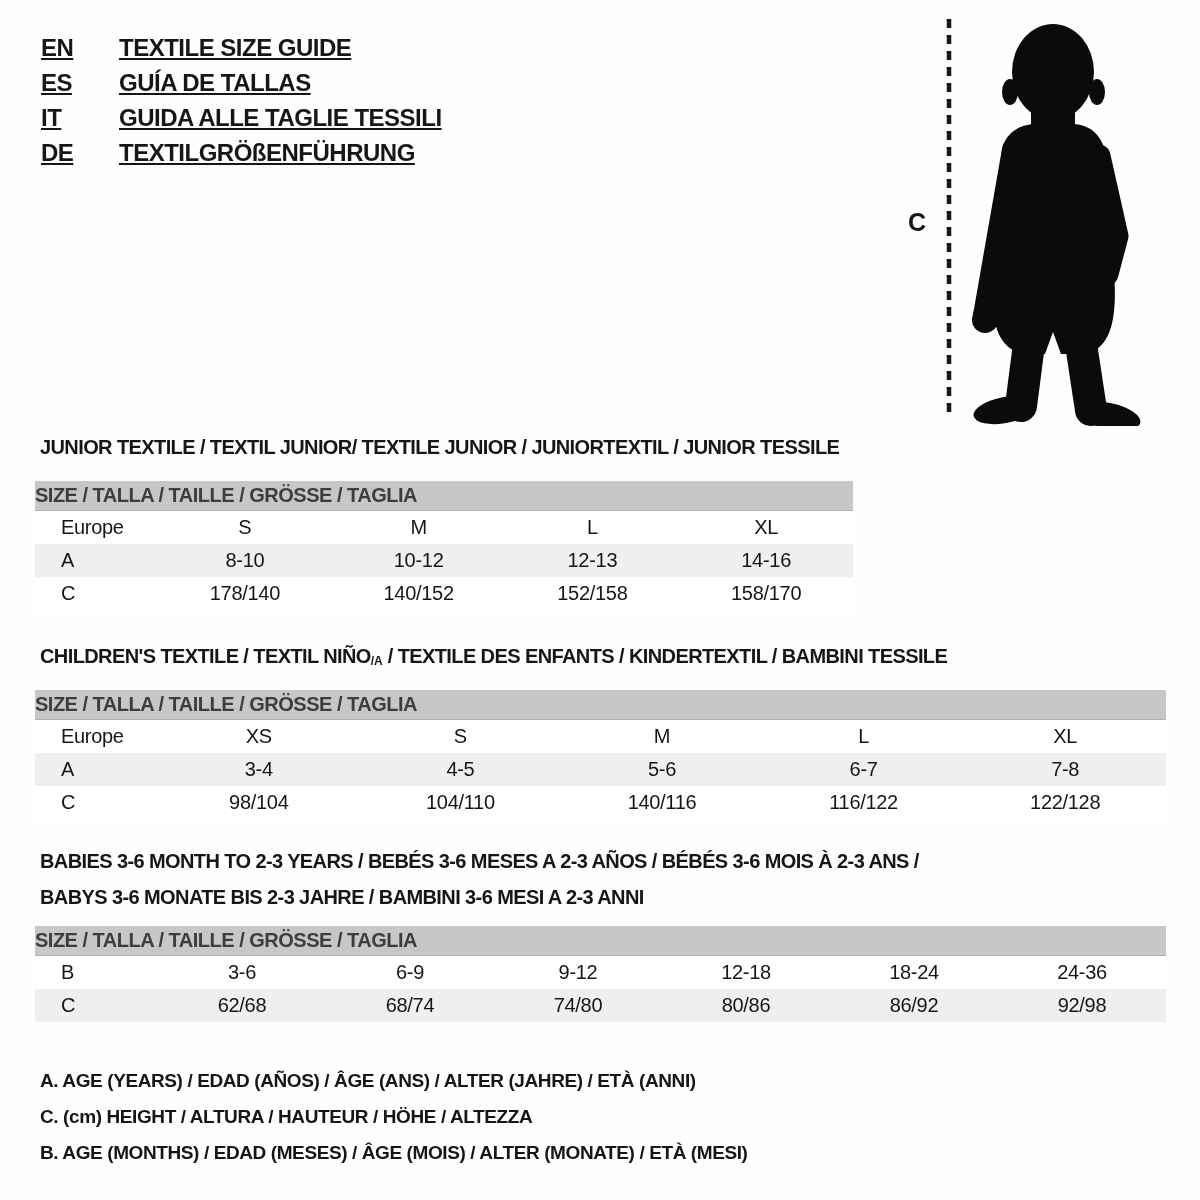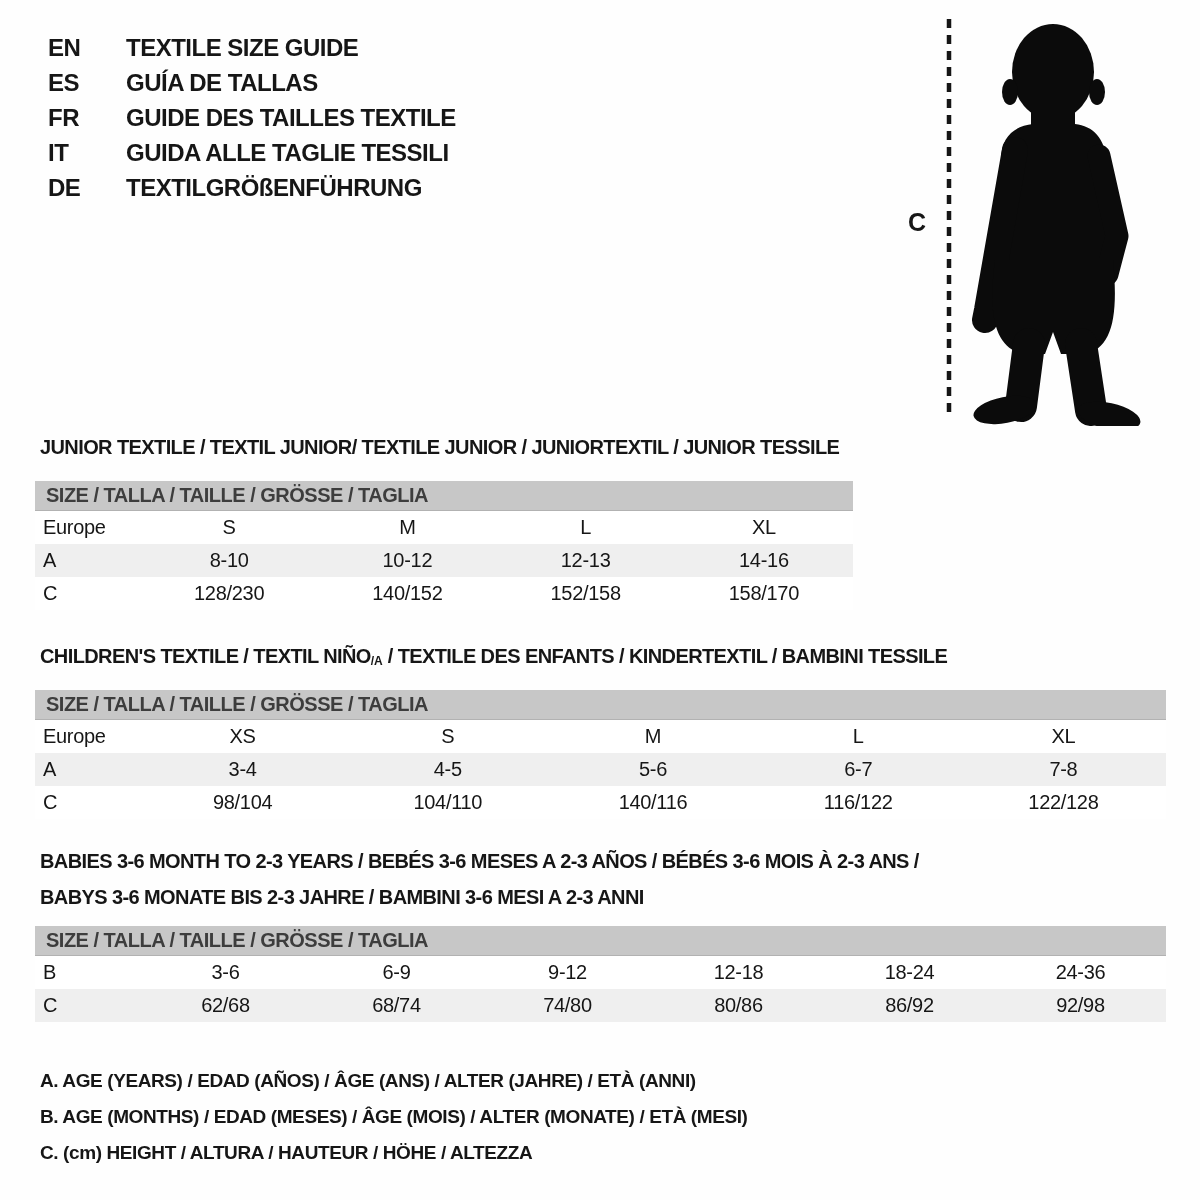--- a/index.html
+++ b/index.html
@@ -9,22 +9,23 @@
     height: 1200px;
     background: #fefefe;
     font-family: "Liberation Sans", sans-serif;
     color: #161616;
     overflow: hidden;
   }
 
   
   .lang-list {
     position: absolute;
-    left: 48px;
+    left: 41px;
     top: 30px;
+    text-decoration: underline;
   }
   .lang-row {
     display: flex;
     height: 35px;
     align-items: center;
     font-size: 24px;
     font-weight: bold;
     letter-spacing: -0.5px;
   }
   .lang-code { width: 78px; }
@@ -62,38 +63,39 @@
   .size-table .size-header {
     height: 30px;
     background: #c7c7c7;
     border-bottom: 1px solid #b2b2b2;
     color: #3d3d3d;
     font-size: 20px;
     font-weight: bold;
     letter-spacing: -0.5px;
     display: flex;
     align-items: center;
-    padding-left: 11px;
+    padding-left: 0;
     box-sizing: border-box;
   }
   .trow {
     display: flex;
     height: 33px;
     align-items: center;
     font-size: 20px;
     letter-spacing: -0.3px;
     background: #ffffff;
   }
   .trow.alt { background: #efefef; }
   .cell { flex: 1; text-align: center; }
   .cell.rlabel {
     flex: 0 0 105px;
     text-align: left;
     padding-left: 8px;
     box-sizing: border-box;
+    margin-left: 18px;
   }
   .w-junior { width: 818px; }
   .w-full { width: 1131px; }
 
   
   .footnotes { position: absolute; left: 40px; top: 1063px; }
   .footnote {
     height: 36px;
     display: flex;
     align-items: center;
@@ -109,24 +111,20 @@
 <div class="canvas">
 
   <div class="lang-list">
     <div class="lang-row">
       <span class="lang-code">EN</span>
       <span class="lang-label">TEXTILE SIZE GUIDE</span>
     </div>
     <div class="lang-row">
       <span class="lang-code">ES</span>
       <span class="lang-label">GUÍA DE TALLAS</span>
-    </div>
-    <div class="lang-row">
-      <span class="lang-code">FR</span>
-      <span class="lang-label">GUIDE DES TAILLES TEXTILE</span>
     </div>
     <div class="lang-row">
       <span class="lang-code">IT</span>
       <span class="lang-label">GUIDA ALLE TAGLIE TESSILI</span>
     </div>
     <div class="lang-row">
       <span class="lang-code">DE</span>
       <span class="lang-label">TEXTILGRÖßENFÜHRUNG</span>
     </div>
   </div>
@@ -176,21 +174,21 @@
     </div>
     <div class="trow alt">
       <div class="cell rlabel">A</div>
       <div class="cell">8-10</div>
       <div class="cell">10-12</div>
       <div class="cell">12-13</div>
       <div class="cell">14-16</div>
     </div>
     <div class="trow">
       <div class="cell rlabel">C</div>
-      <div class="cell">128/230</div>
+      <div class="cell">178/140</div>
       <div class="cell">140/152</div>
       <div class="cell">152/158</div>
       <div class="cell">158/170</div>
     </div>
   </div>
 
   <div class="section-title" style="top: 645px; text-align: center;"><span>CHILDREN'S TEXTILE / TEXTIL NIÑO</span><span class="subscript">/A</span><span> / TEXTILE DES ENFANTS / KINDERTEXTIL / BAMBINI TESSILE</span></div>
 
   <div class="size-table w-full" style="top: 690px;">
     <div class="size-header">SIZE / TALLA / TAILLE / GRÖSSE / TAGLIA</div>
@@ -240,17 +238,17 @@
       <div class="cell">68/74</div>
       <div class="cell">74/80</div>
       <div class="cell">80/86</div>
       <div class="cell">86/92</div>
       <div class="cell">92/98</div>
     </div>
   </div>
 
   <div class="footnotes">
     <div class="footnote">A. AGE (YEARS) / EDAD (AÑOS) / ÂGE (ANS) / ALTER (JAHRE) / ETÀ (ANNI)</div>
+    <div class="footnote">C. (cm) HEIGHT / ALTURA / HAUTEUR / HÖHE / ALTEZZA</div>
     <div class="footnote">B. AGE (MONTHS) / EDAD (MESES) / ÂGE (MOIS) / ALTER (MONATE) / ETÀ (MESI)</div>
-    <div class="footnote">C. (cm) HEIGHT / ALTURA / HAUTEUR / HÖHE / ALTEZZA</div>
   </div>
 
 </div>
 
 </body></html>

